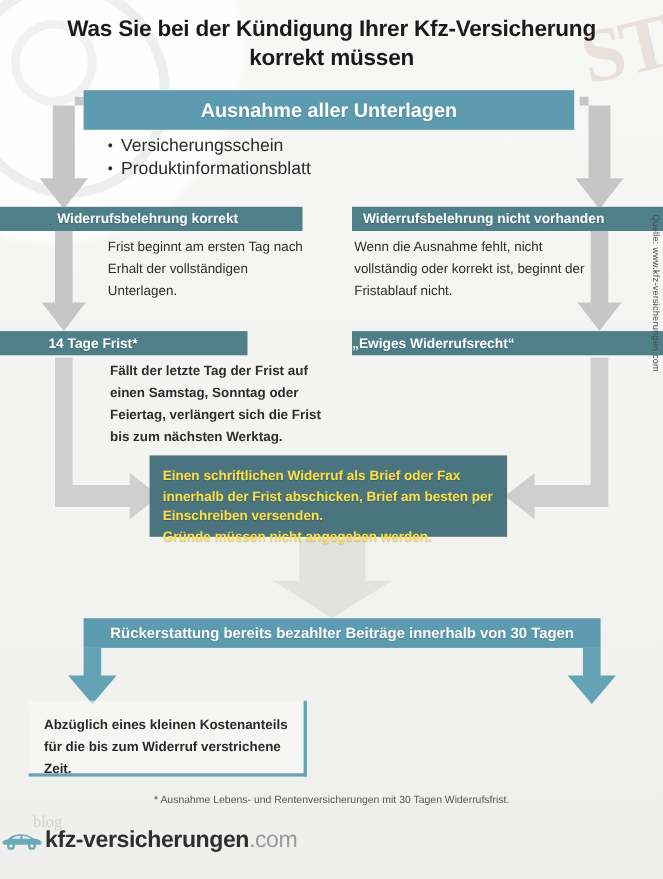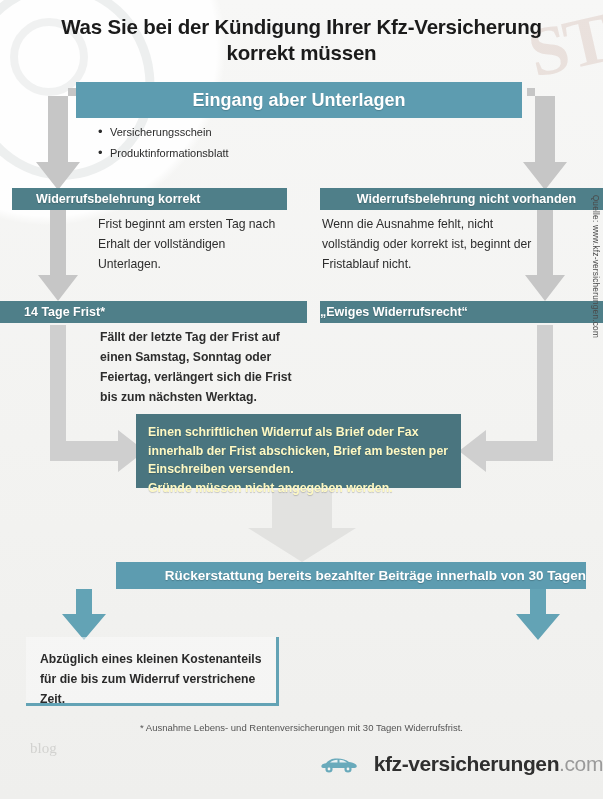--- a/index.html
+++ b/index.html
@@ -62,34 +62,33 @@
     left:76px;top:82px;width:446px;height:36px;
     background:#5d9cb0;
     justify-content:center;
     font-size:18px;
     text-shadow:0 1px 1px rgba(0,0,0,.18);
   }
   .bar-sub{
     background:#4f7f89;height:22px;font-size:12.5px;
     text-shadow:0 1px 1px rgba(0,0,0,.2);
   }
-  .bar-l1{left:12px;top:188px;width:275px;padding-left:24px;}
-  .bar-r1{left:320px;top:188px;width:283px;padding-left:10px;justify-content:center;}
-  .bar-l2{left:0px;top:301px;width:307px;padding-left:24px;}
+  .bar-l1{left:0px;top:188px;width:275px;padding-left:52px;}
+  .bar-r1{left:320px;top:188px;width:283px;padding-left:10px;}
+  .bar-l2{left:0px;top:301px;width:225px;padding-left:44px;}
   .bar-r2{left:320px;top:301px;width:283px;}
   .bar-wide{
     left:76px;top:562px;width:470px;height:27px;
-    background:#5d9cb0;justify-content:flex-end;font-size:13.5px;
+    background:#5d9cb0;justify-content:center;font-size:13.5px;
     text-shadow:0 1px 1px rgba(0,0,0,.2);
-    margin-left:40px;
   }
 
   
   .bullets{
-    position:absolute;font-size:11px;color:#2b2b2b;line-height:21px;
+    position:absolute;font-size:16px;color:#2b2b2b;line-height:21px;
   }
   .bullets ul{margin:0;padding-left:14px;list-style:none;}
   .bullets li{position:relative;}
   .bullets li:before{
     content:"\2022";position:absolute;left:-12px;top:-1px;color:#2b2b2b;font-size:13px;
   }
   .bul-left{left:96px;top:122px;}
   .bul-right{left:322px;top:122px;}
 
   
@@ -97,21 +96,21 @@
     position:absolute;font-size:12.2px;line-height:20px;color:#2d2d2d;
   }
   .txt-l1{left:98px;top:214px;width:190px;}
   .txt-r1{left:322px;top:214px;width:210px;}
   .txt-l2{left:100px;top:327px;width:200px;font-weight:bold;}
 
   
   .centerbox{
     position:absolute;left:136px;top:414px;width:325px;height:74px;
     background:#4a757f;
-    color:#fef9c3;font-weight:bold;font-size:12.3px;line-height:18.5px;
+    color:#fde047;font-weight:bold;font-size:12.3px;line-height:18.5px;
     padding:9px 12px;box-sizing:border-box;
     text-shadow:0 1px 1px rgba(0,0,0,.2);
   }
 
   
   .resbox{
     position:absolute;
     font-size:12.2px;line-height:20px;color:#2a2a2a;font-weight:bold;
     box-sizing:border-box;padding:12px 12px 12px 14px;
     background:rgba(250,250,249,.55);
@@ -121,21 +120,21 @@
   .res-r{left:324px;top:637px;width:253px;height:69px;
     border-left:3px solid #63a3b5;border-bottom:3px solid #63a3b5;}
 
   
   .footnote{
     position:absolute;left:0;top:722px;width:603px;text-align:center;
     font-size:9.5px;color:#555;
   }
   .footer{
     position:absolute;left:0;top:752px;width:603px;
-    display:flex;align-items:center;justify-content:flex-end;gap:15px;
+    display:flex;align-items:center;justify-content:flex-start;gap:1px;
   }
   .logo-text{font-size:21px;font-weight:bold;color:#2f2f2f;letter-spacing:-.4px;}
   .logo-text .dim{color:#9a9a9a;font-weight:normal;}
   .source{
     position:absolute;right:2px;top:338px;
     font-size:8.3px;color:#4a4a4a;letter-spacing:.2px;
     transform:rotate(90deg);transform-origin:right top;
     white-space:nowrap;
   }
 
@@ -168,21 +167,21 @@
 
     <path d="M272,490 L332,490 L332,528 L356,528 L302,562 L248,528 L272,528 Z" fill="#e2e2e0"></path>
 
     <path d="M76,589 L92,589 L92,614 L106,614 L84,640 L62,614 L76,614 Z" fill="#63a3b5"></path>
     <path d="M530,589 L546,589 L546,614 L560,614 L538,640 L516,614 L530,614 Z" fill="#63a3b5"></path>
   </svg>
 
   <div class="title">Was Sie bei der Kündigung Ihrer Kfz-Versicherung korrekt müssen</div>
 
   <div class="bar bar-main">
-    <span>Eingang aber Unterlagen</span>
+    <span>Ausnahme aller Unterlagen</span>
   </div>
 
   <div class="bullets bul-left">
     <ul>
       <li>Versicherungsschein</li>
       <li>Produktinformationsblatt</li>
     </ul>
   </div>
 
   <div class="bar bar-sub bar-l1">

